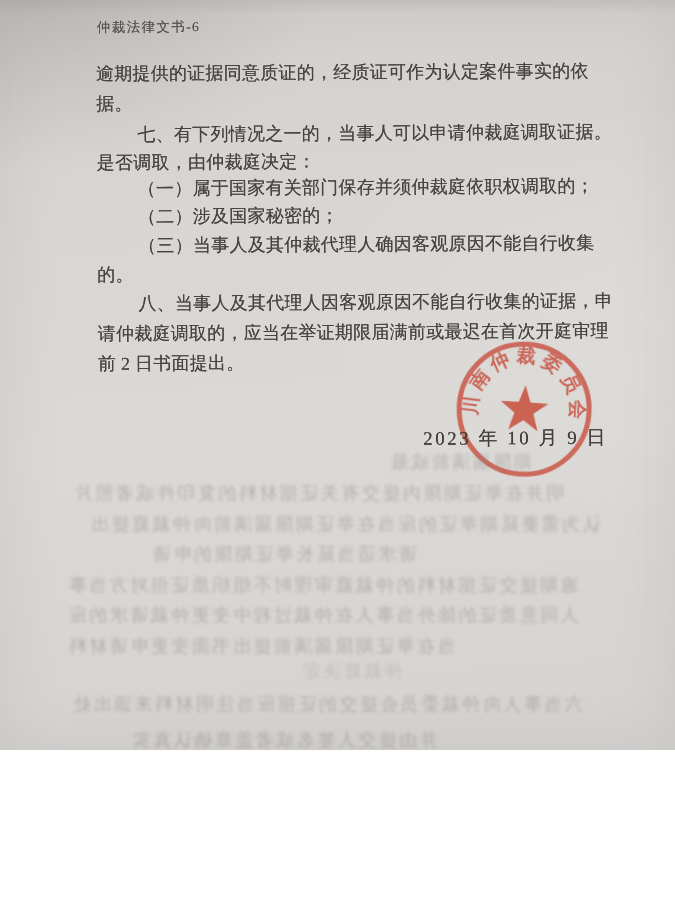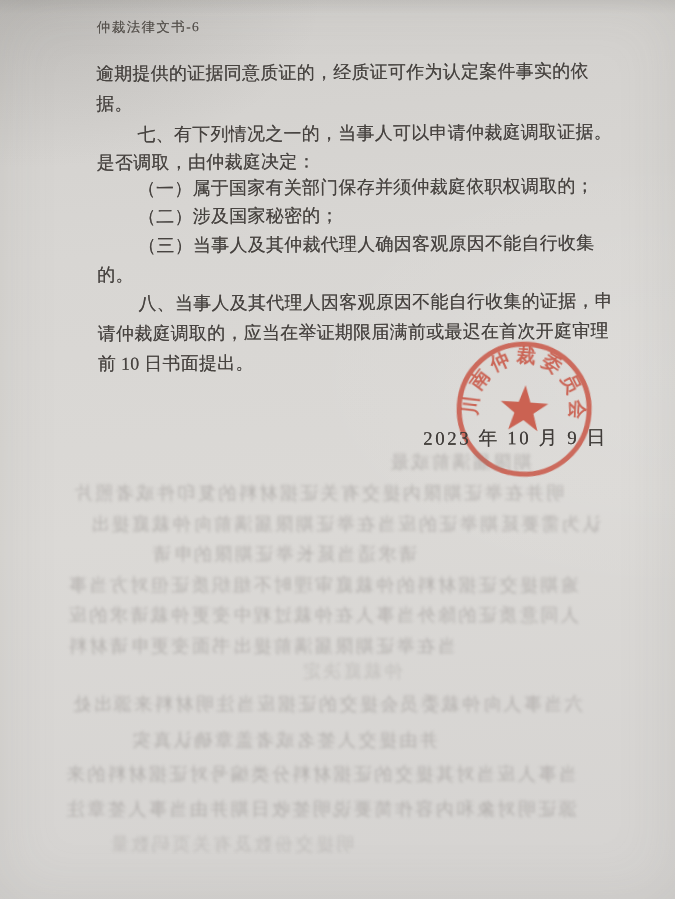--- a/index.html
+++ b/index.html
@@ -1,21 +1,21 @@
 <!DOCTYPE html>
 <html><head>
 <meta charset="utf-8">
 <style>
   html,body{margin:0;padding:0;}
   body{
     width:675px;height:899px;overflow:hidden;
     font-family:"Liberation Serif","DejaVu Serif",serif;
   }
   .paper{
-    position:relative;width:675px;height:899px;overflow:hidden;
+    position:relative;width:675px;height:750px;overflow:hidden;
     background:
       radial-gradient(420px 240px at 4% 0%, rgba(100,97,94,.20), transparent 70%),
       radial-gradient(560px 320px at 102% 42%, rgba(255,255,255,.10), transparent 72%),
       linear-gradient(180deg, rgba(96,94,91,.10) 0px, rgba(96,94,91,0) 14px),
       linear-gradient(176deg, #d2d0cd 0%, #d8d6d3 28%, #dbd9d6 58%, #d5d3d1 100%);
     box-shadow:inset 0 0 60px rgba(120,117,114,.14);
   }
   .content{
     position:absolute;left:0;top:0;width:675px;height:899px;
     transform:rotate(-0.35deg);transform-origin:60px 60px;
@@ -76,21 +76,21 @@
     <div class="bline" style="left:96px;top:62px;">逾期提供的证据同意质证的，经质证可作为认定案件事实的依</div>
     <div class="bline" style="left:96px;top:92px;">据。</div>
     <div class="bline" style="left:137px;top:123px;">七、有下列情况之一的，当事人可以申请仲裁庭调取证据。</div>
     <div class="bline" style="left:96px;top:151px;">是否调取，由仲裁庭决定：</div>
     <div class="bline" style="left:137px;top:177px;">（一）属于国家有关部门保存并须仲裁庭依职权调取的；</div>
     <div class="bline" style="left:137px;top:205px;">（二）涉及国家秘密的；</div>
     <div class="bline" style="left:137px;top:234px;">（三）当事人及其仲裁代理人确因客观原因不能自行收集</div>
     <div class="bline" style="left:96px;top:263px;">的。</div>
     <div class="bline" style="left:137px;top:292px;">八、当事人及其代理人因客观原因不能自行收集的证据，申</div>
     <div class="bline" style="left:96px;top:322px;">请仲裁庭调取的，应当在举证期限届满前或最迟在首次开庭审理</div>
-    <div class="bline" style="left:96px;top:352px;">前 10 日书面提出。</div>
+    <div class="bline" style="left:96px;top:352px;">前 2 日书面提出。</div>
 
     <svg class="seal" viewBox="0 0 140 140">
       <circle cx="70" cy="70" r="65" fill="none" stroke="#c6422f" stroke-width="5" stroke-opacity="0.82"></circle>
       <polygon points="70,46 75.9,62.9 93.8,63.3 79.5,74.1 84.7,91.2 70,81 55.3,91.2 60.5,74.1 46.2,63.3 64.1,62.9" fill="#c6422f" fill-opacity="0.88"></polygon>
       <path id="sealArc" d="M 24.6 82.2 A 47 47 0 1 1 115.4 82.2" fill="none"></path>
       <text font-size="19" letter-spacing="5" fill="#c6422f" fill-opacity="0.85" font-family="Liberation Serif, DejaVu Serif, serif" font-weight="bold">
         <textPath href="#sealArc" startOffset="3">川南仲裁委员会</textPath>
       </text>
     </svg>
 

